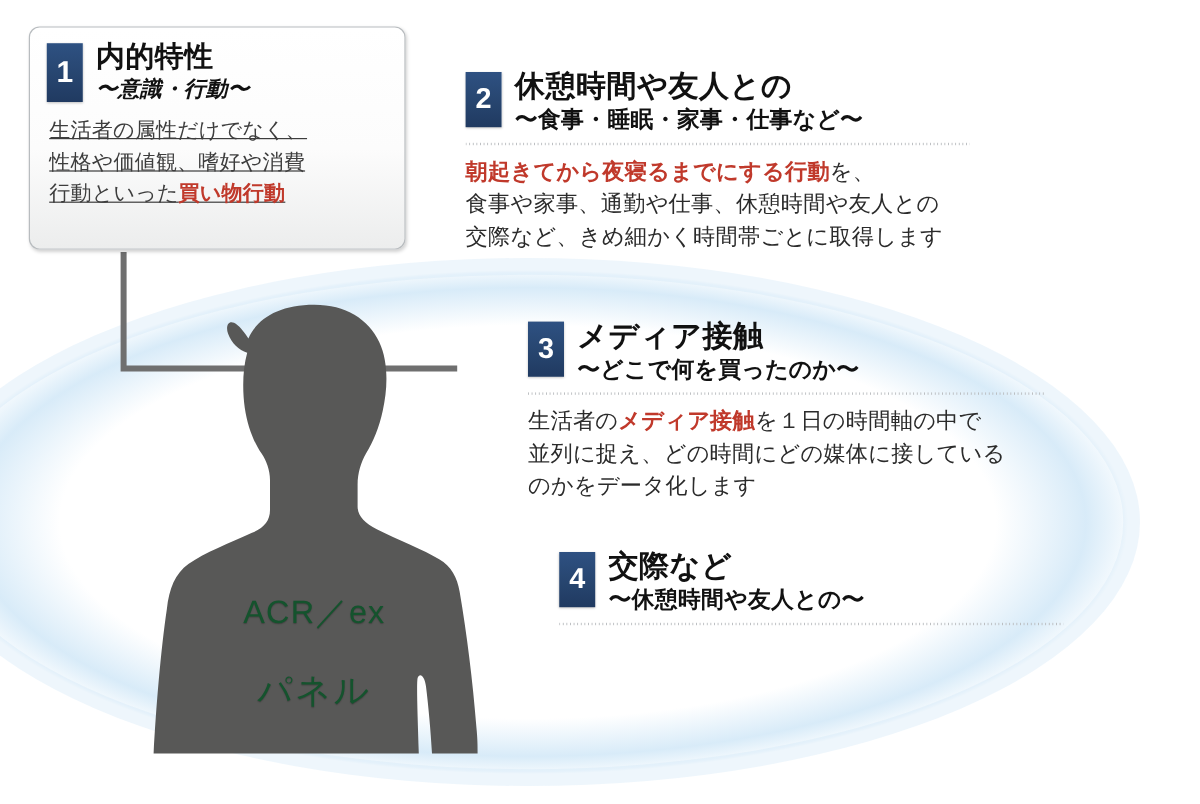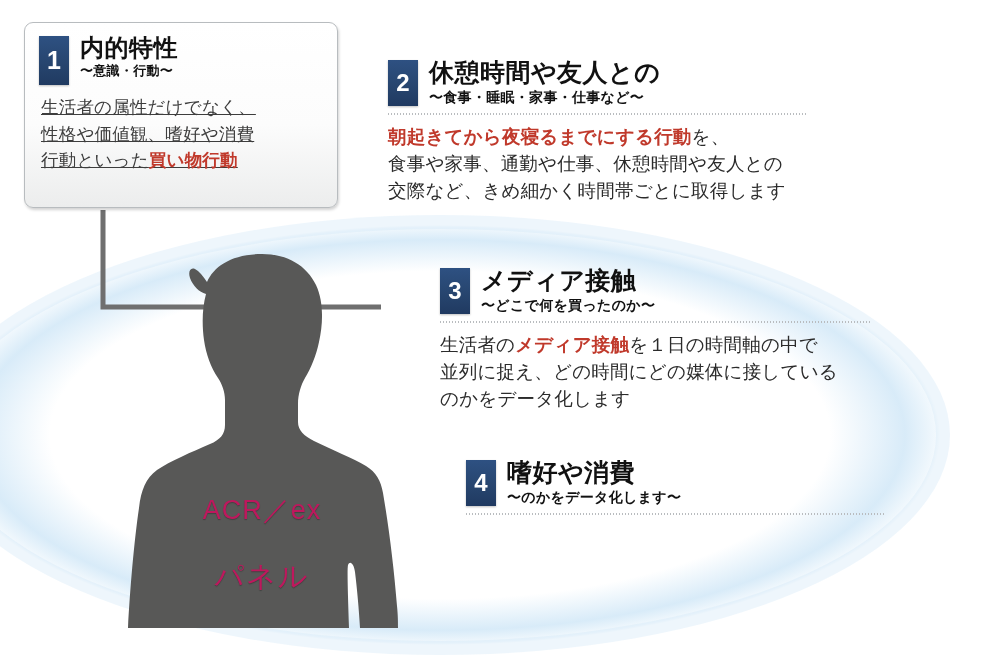--- a/index.html
+++ b/index.html
@@ -61,21 +61,21 @@
     top: 250px;
     width: 300px;
     height: 380px;
   }
   .sil-label {
     position: absolute;
     left: 152px;
     top: 463px;
     width: 220px;
     text-align: center;
-    color: #be185d;
+    color: #14532d;
     font-size: 27px;
     line-height: 1.18;
     letter-spacing: 1px;
     text-shadow: 0 1px 1px rgba(0,0,0,0.25);
     white-space: pre-line;
     font-weight: 400;
   }
   .sil-label .ja { font-size: 29px; letter-spacing: 2px; }
 
   
@@ -124,30 +124,30 @@
   .head-text { margin-left: 11px; }
   .head-title {
     font-size: 25px;
     font-weight: bold;
     color: #111111;
     line-height: 1.02;
     letter-spacing: 0.5px;
     white-space: nowrap;
   }
   .head-sub {
-    font-size: 14px;
+    font-size: 19px;
     font-weight: bold;
     color: #111111;
     line-height: 1.25;
     margin-top: 3px;
     letter-spacing: 0.3px;
     white-space: nowrap;
   }
   .box1 .head-title { font-size: 24px; }
-  .box1 .head-sub { font-size: 13px; }
+  .box1 .head-sub { font-size: 18px; font-style: italic; }
 
   
   .section { position: absolute; }
   .section .sec-head { display: flex; align-items: flex-start; }
   .dotline {
     height: 2px;
     margin-top: 7px;
     background-image: linear-gradient(to right, #b9bcbf 0 1px, transparent 1px 3px);
     background-size: 3px 2px;
     background-repeat: repeat-x;
@@ -254,20 +254,20 @@
     <div class="dotline"></div>
     <div class="sec-body"><span>生活者の</span><span class="hl">メディア接触</span><span style="white-space: pre-line;">を１日の時間軸の中で
 並列に捉え、どの時間にどの媒体に接している
 のかをデータ化します</span></div>
   </div>
 
   <div class="section" id="sec4">
     <div class="sec-head">
       <div class="badge sm">4</div>
       <div class="head-text">
-        <div class="head-title">嗜好や消費</div>
-        <div class="head-sub">〜のかをデータ化します〜</div>
+        <div class="head-title">交際など</div>
+        <div class="head-sub">〜休憩時間や友人との〜</div>
       </div>
     </div>
     <div class="dotline"></div>
   </div>
 
 </div>
 
 </body></html>

